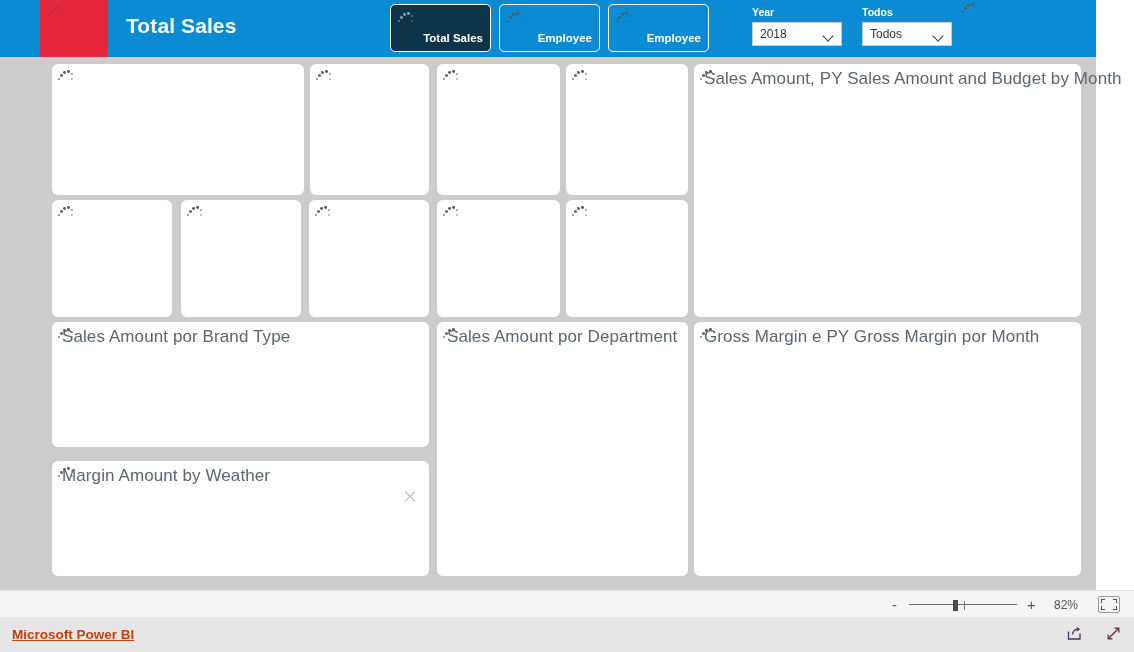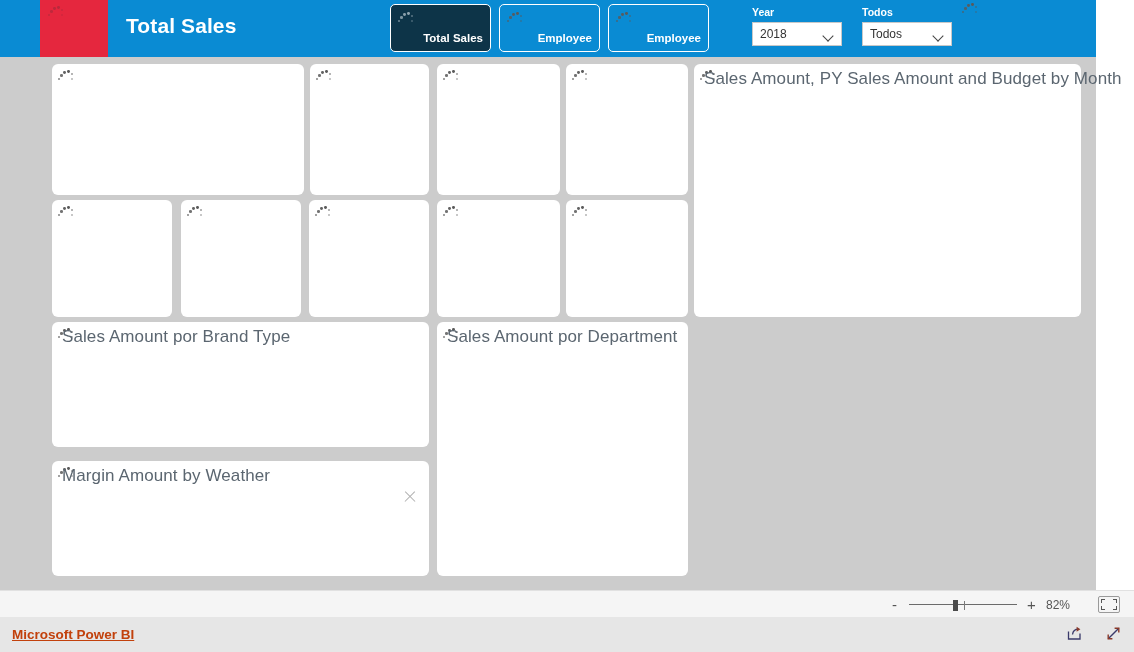--- a/index.html
+++ b/index.html
@@ -245,21 +245,21 @@
   .zoom-notch {
     position: absolute;
     left: 55px; top: 2px;
     width: 1.2px; height: 9px;
     background: #7a7a7a;
   }
   .zoom-value {
     font-size: 12px;
     color: #555;
     min-width: 32px;
-    text-align: left;
+    text-align: right;
     white-space: nowrap;
   }
   .fit-btn {
     width: 22px; height: 17px;
     border: 1px solid #9a9a9a;
     border-radius: 2px;
     position: relative;
     cursor: pointer;
     margin-left: 11px;
   }
@@ -528,20 +528,31 @@
             <i></i>
             <i></i>
             <i></i>
             <i></i>
             <i></i>
             <i></i>
           </div>
         <div class="tile-title">Sales Amount por Department</div>
       </div>
 
+      <div class="tile" style="left:694px; top:265px; width:387px; height:254px;">
+        <div class="spinner">
+            <i></i>
+            <i></i>
+            <i></i>
+            <i></i>
+            <i></i>
+            <i></i>
+          </div>
+        <div class="tile-title">Gross Margin e PY Gross Margin por Month</div>
+      </div>
 
       <div class="tile" style="left:52px; top:404px; width:377px; height:115px;">
         <div class="spinner">
             <i></i>
             <i></i>
             <i></i>
             <i></i>
             <i></i>
             <i></i>
           </div>

